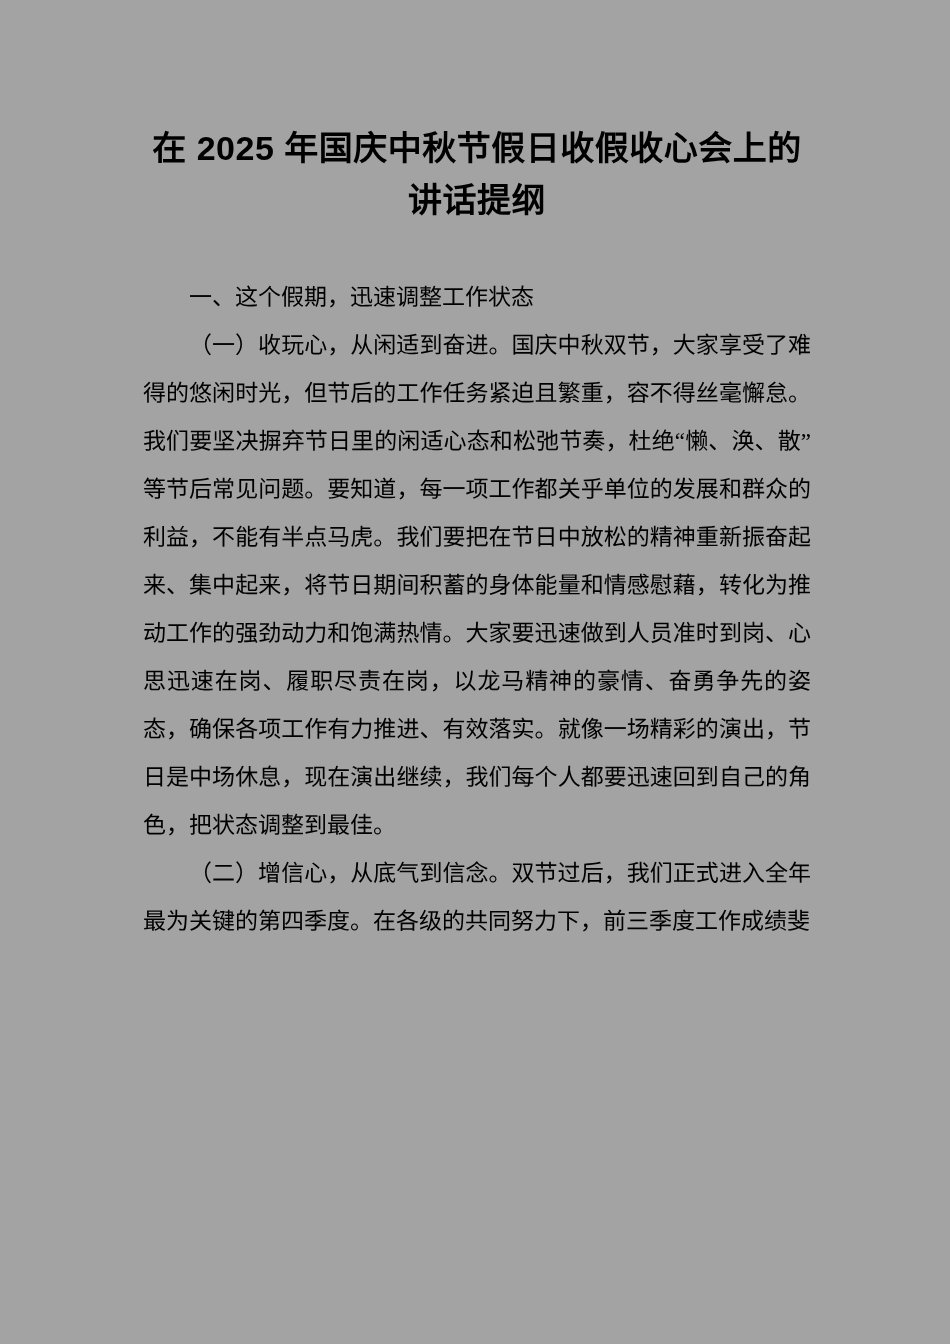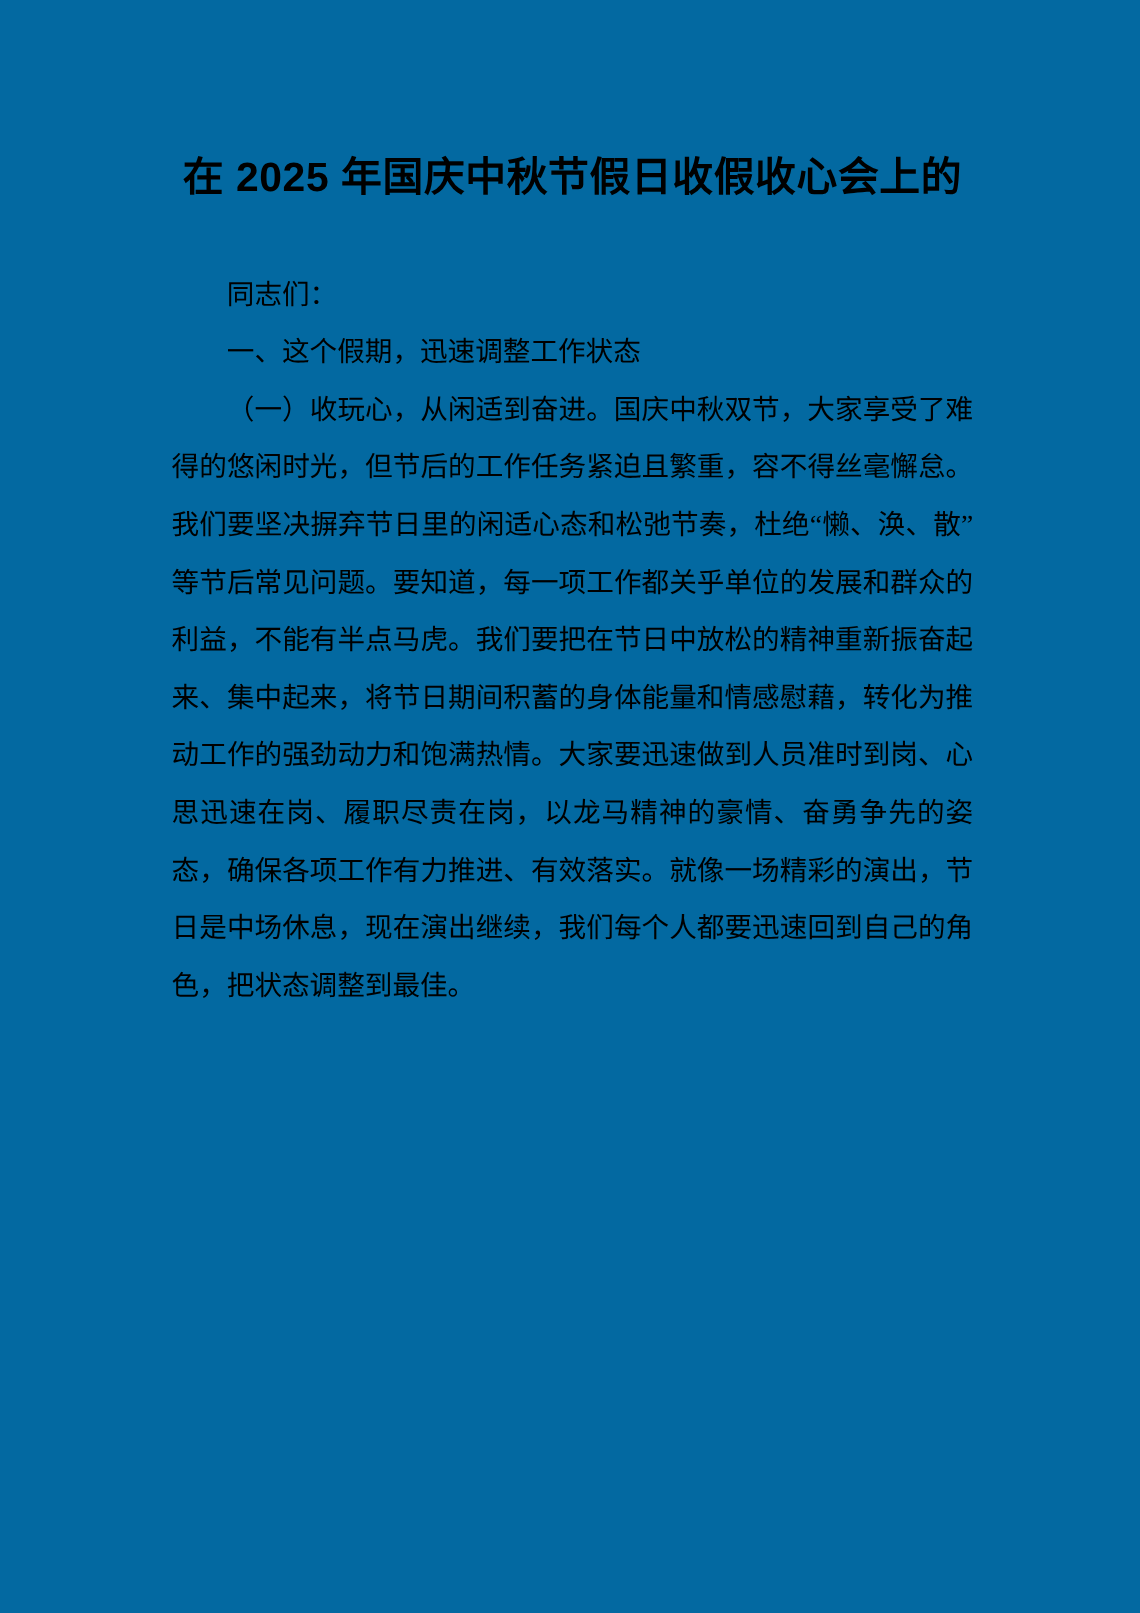--- a/index.html
+++ b/index.html
@@ -4,21 +4,21 @@
 <style>
   html, body {
     margin: 0;
     padding: 0;
     background: #ffffff;
   }
   .page {
     position: relative;
     width: 950px;
     height: 1344px;
-    background: #0369a1;
+    background: #a3a3a3;
     box-sizing: border-box;
     padding: 122px 139px 0 143px;
     overflow: hidden;
   }
   .doc-title {
     font-family: "Liberation Sans", "DejaVu Sans", sans-serif;
     font-weight: bold;
     font-size: 34px;
     line-height: 52px;
     text-align: center;
@@ -41,21 +41,22 @@
     word-break: break-all;
   }
 </style>
 </head>
 <body>
 
 <div class="page">
 
   <div class="doc-title">
     <div>在 2025 年国庆中秋节假日收假收心会上的</div>
+    <div>讲话提纲</div>
   </div>
 
   <div class="doc-body">
-    <p class="para">同志们：</p>
     <p class="para">一、这个假期，迅速调整工作状态</p>
     <p class="para">（一）收玩心，从闲适到奋进。国庆中秋双节，大家享受了难得的悠闲时光，但节后的工作任务紧迫且繁重，容不得丝毫懈怠。我们要坚决摒弃节日里的闲适心态和松弛节奏，杜绝“懒、涣、散”等节后常见问题。要知道，每一项工作都关乎单位的发展和群众的利益，不能有半点马虎。我们要把在节日中放松的精神重新振奋起来、集中起来，将节日期间积蓄的身体能量和情感慰藉，转化为推动工作的强劲动力和饱满热情。大家要迅速做到人员准时到岗、心思迅速在岗、履职尽责在岗，以龙马精神的豪情、奋勇争先的姿态，确保各项工作有力推进、有效落实。就像一场精彩的演出，节日是中场休息，现在演出继续，我们每个人都要迅速回到自己的角色，把状态调整到最佳。</p>
+    <p class="para">（二）增信心，从底气到信念。双节过后，我们正式进入全年最为关键的第四季度。在各级的共同努力下，前三季度工作成绩斐</p>
   </div>
 
 </div>
 
 </body></html>

